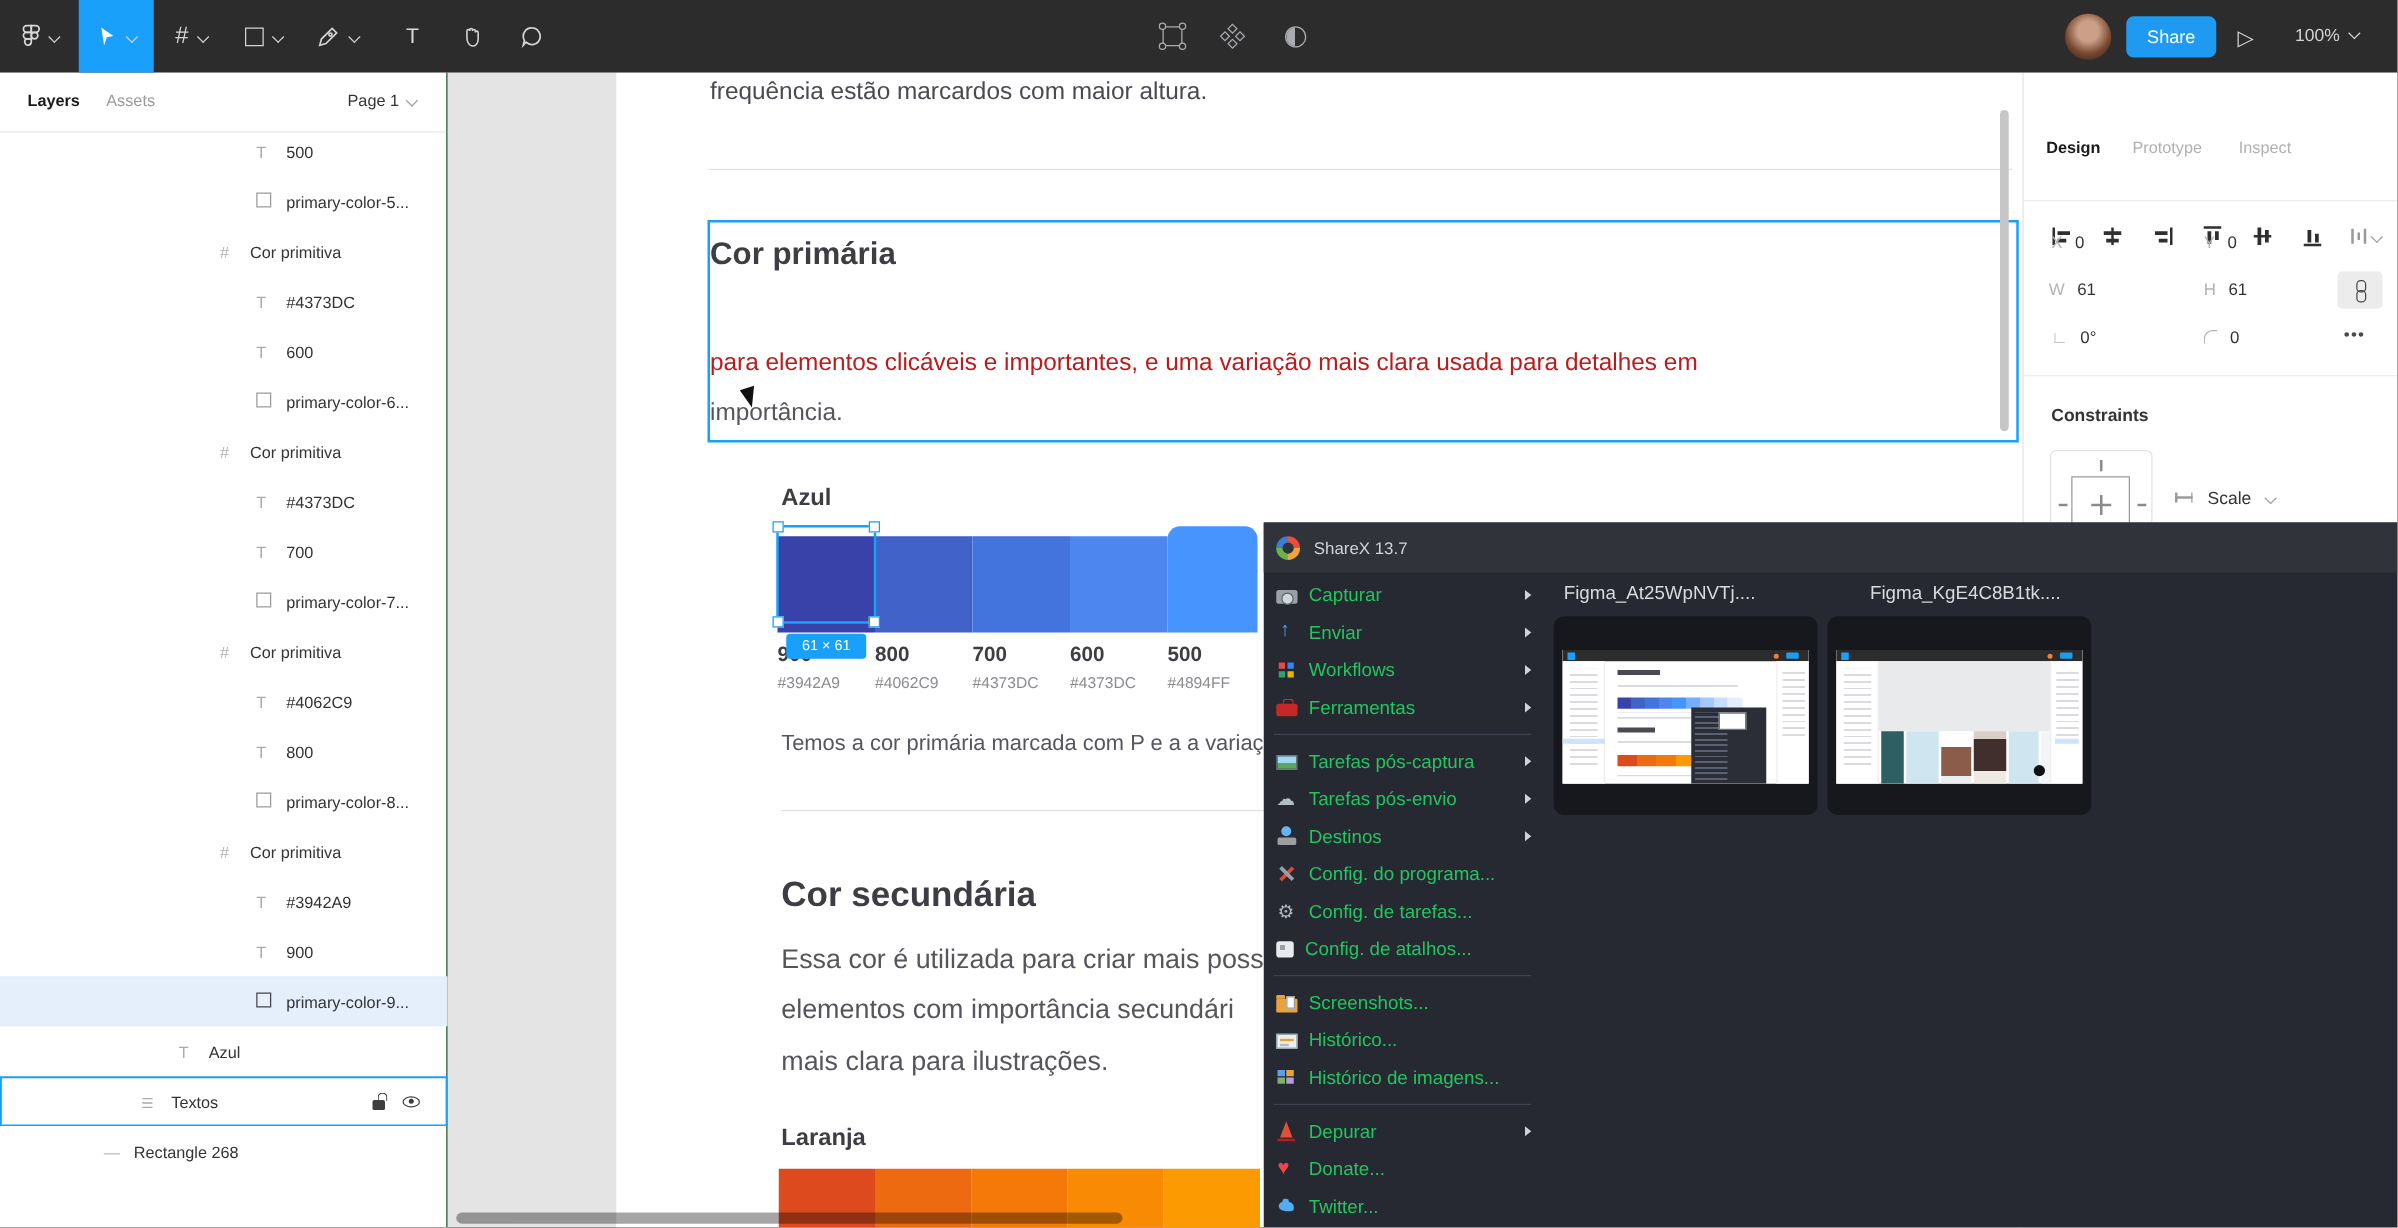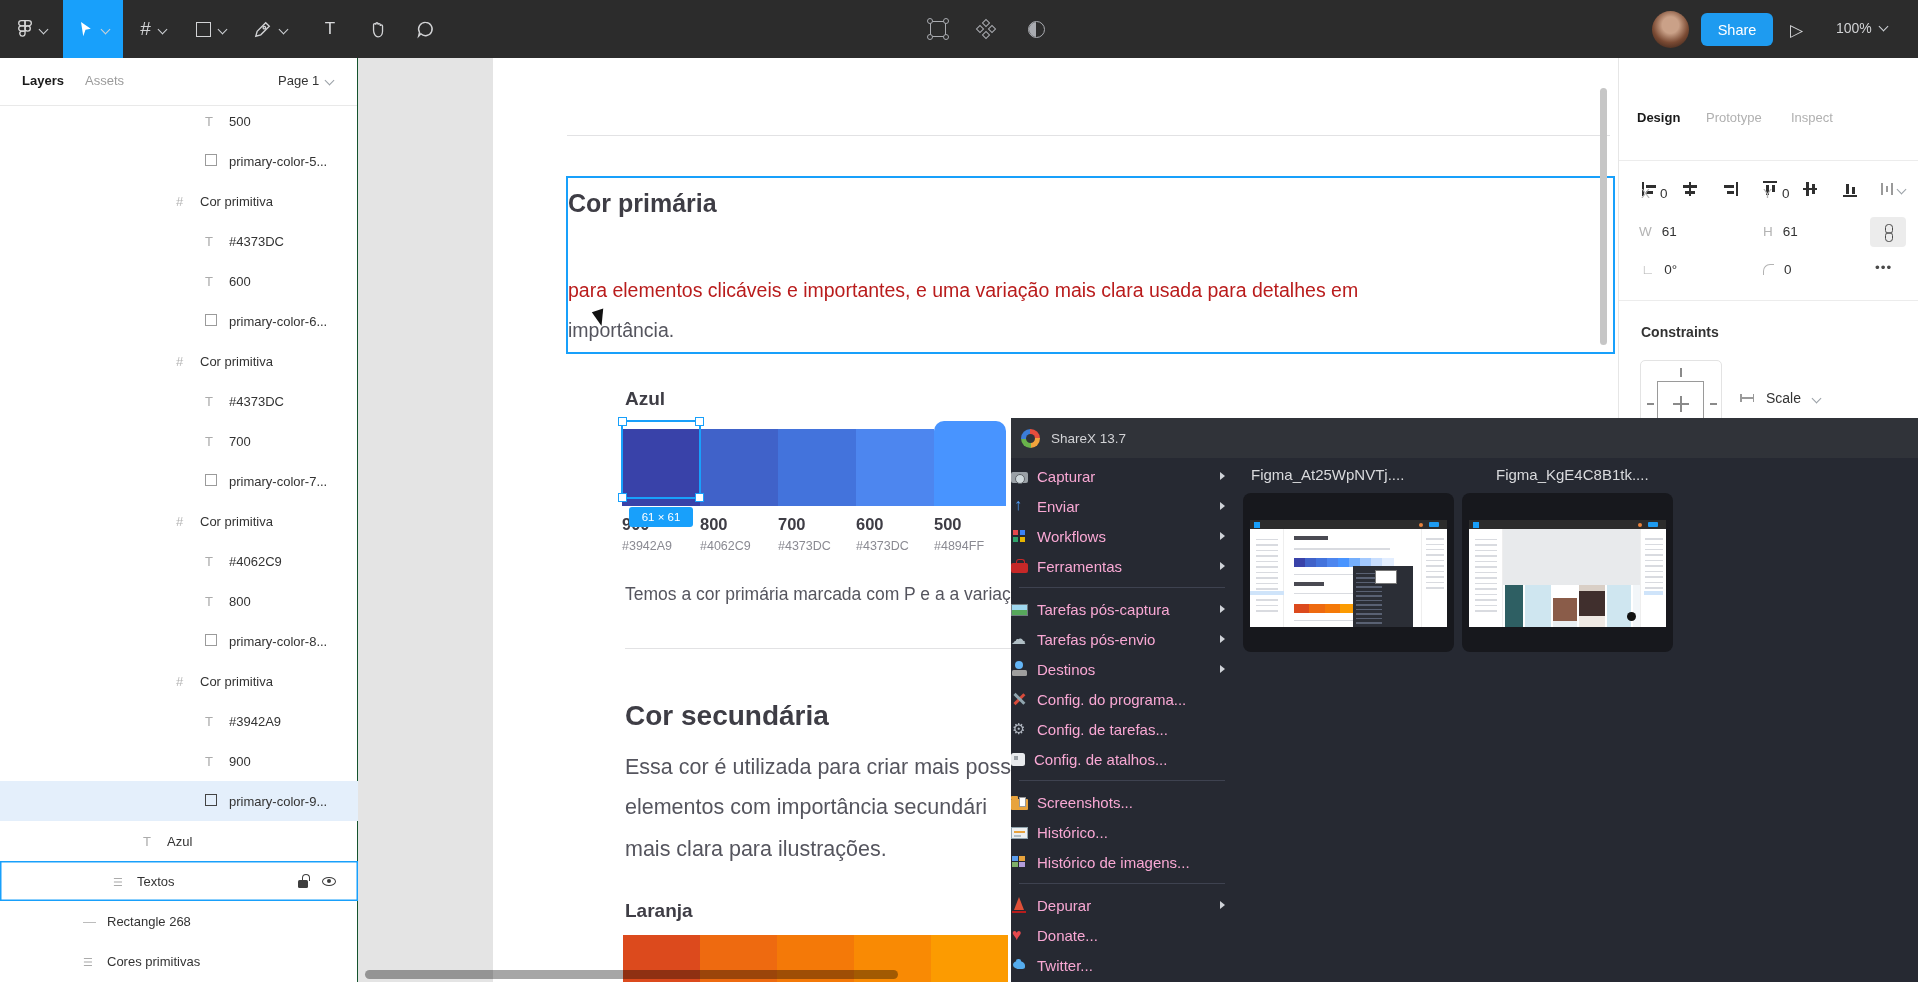--- a/index.html
+++ b/index.html
@@ -108,22 +108,22 @@
   .hrz i { position:absolute; top:1px; width:1.5px; height:8px; background:#9a9a9a; }
 
   
   #sharex { left:1011px; top:418px; width:907px; height:564px; background:#262932; z-index:50; }
   #sx-titlebar { position:absolute; left:0; top:0; width:100%; height:40px; background:#303339;
                  display:flex; align-items:center; gap:11px; padding-left:10px; color:#d2d3d6; font-size:13.5px; }
   #sx-logo { width:19px; height:19px; border-radius:50%;
              background:conic-gradient(#e84d3d 0 25%, #f2a33c 25% 50%, #69b34b 50% 75%, #3b7dd8 75% 100%); position:relative; }
   #sx-logo::after { content:""; position:absolute; left:5px; top:5px; width:9px; height:9px; border-radius:50%; background:#303339; }
   #sx-menu { position:absolute; left:0; top:43px; width:224px; }
-  .mrow { position:relative; height:30px; display:flex; align-items:center; gap:9px; padding-left:0;
-          color:#f9a8d4; font-size:15px; }
+  .mrow { position:relative; height:30px; display:flex; align-items:center; gap:9px; padding-left:10px;
+          color:#22c55e; font-size:15px; }
   .mrow.sep-after { margin-bottom:13px; }
   .mrow.sep-after::after { content:""; position:absolute; left:8px; right:10px; bottom:-7px; height:1px; background:#3e4250; }
   .marrow { display:none; position:absolute; right:10px; top:11px; width:0; height:0;
             border-left:5px solid #cfd2d8; border-top:4px solid transparent; border-bottom:4px solid transparent; }
   .mrow.sub .marrow { display:block; }
   .mi { width:17px; height:16px; flex:none; position:relative; font-style:normal; }
   .mi.camera { background:#9aa0a6; border-radius:2px; height:11px; margin-top:3px; }
   .mi.camera::after { content:""; position:absolute; left:4px; top:1.5px; width:8px; height:8px; border-radius:50%;
                       background:#cfd8dc; border:1px solid #5f6368; }
   .mi.arrow::before { content:"↑"; position:absolute; left:3px; top:-2px; color:#4d9bf5; font-weight:bold; font-size:16px; }
@@ -171,20 +171,21 @@
   .sb-r { position:absolute; right:0; top:9px; width:26px; height:98px; background:#fff; border-left:1px solid #eee; }
   .sb-r .rows { position:absolute; left:4px; top:5px; width:18px; height:55px; }
 </style>
 </head>
 <body>
 
 <div id="app">
 
   <div id="page" class="abs"></div>
 
+  <div class="ctext" style="left:568px;top:62px;font-size:19.5px;color:#4a4a52;z-index:2;">frequência estão marcardos com maior altura.</div>
   <div id="divider1" class="abs"></div>
 
   <div id="sel-box" class="abs"></div>
   <div class="ctext" style="left:568px;top:189px;font-size:25px;font-weight:bold;color:#3e3d45;z-index:2;">Cor primária</div>
   <div class="ctext" style="left:568px;top:279px;width:1040px;font-size:19.5px;color:#b91c1c;z-index:2;">para elementos clicáveis e importantes, e uma variação mais clara usada para detalhes em</div>
   <div class="ctext" style="left:568px;top:319px;font-size:19.5px;color:#55555e;z-index:2;">importância.</div>
 
   <div class="ctext" style="left:625px;top:388px;font-size:19px;font-weight:bold;color:#3e3d45;z-index:2;">Azul</div>
 
   <div id="blue-swatches" class="abs">
@@ -462,25 +463,20 @@
             <span class="ey"></span>
           </span>
         </div>
 
         <div class="lrow i1">
           <span class="licon line"></span>
           <span>Rectangle 268</span>
 
         </div>
 
-        <div class="lrow i1">
-          <span class="licon group"></span>
-          <span>Cores primitivas</span>
-
-        </div>
       </div>
   </div>
 
   <div id="right-panel" class="abs">
     <div id="rp-tabs">
       <span class="tab" style="left:18px;color:#1a1a1a;font-weight:bold;">Design</span>
       <span class="tab" style="left:87px;color:#b0b0b0;">Prototype</span>
       <span class="tab" style="left:172px;color:#b0b0b0;">Inspect</span>
     </div>
 

